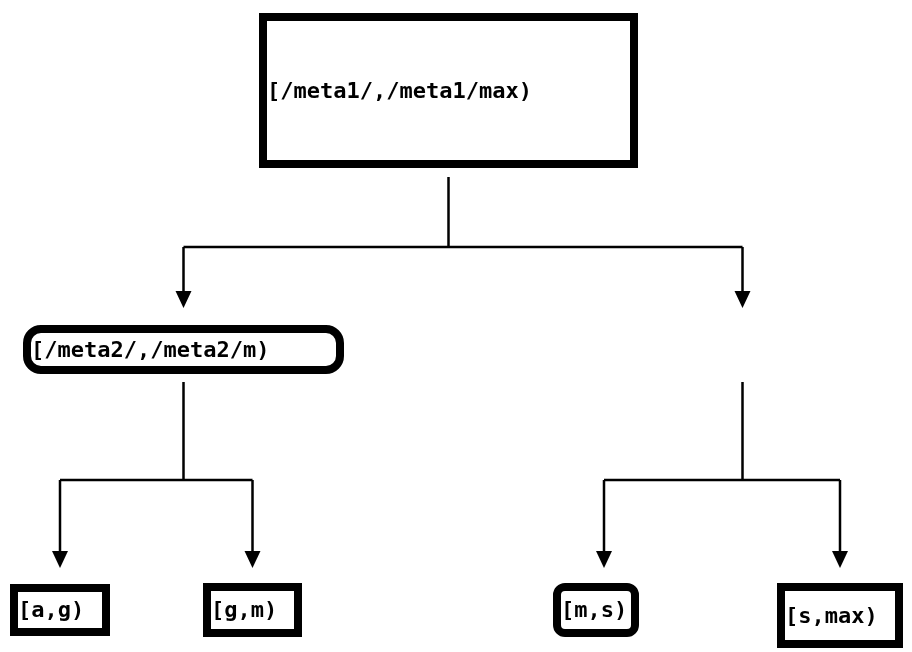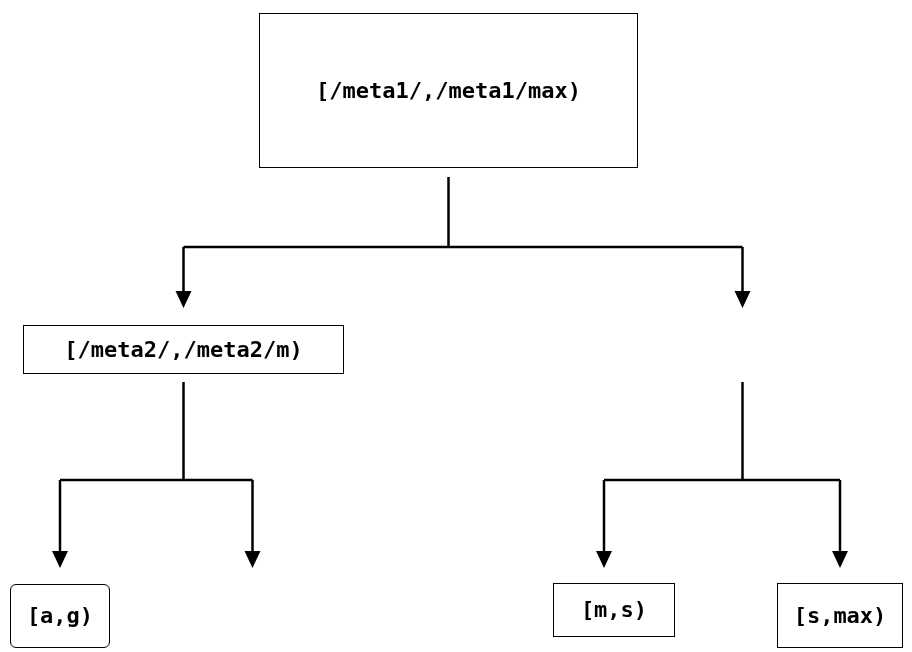--- a/index.html
+++ b/index.html
@@ -28,39 +28,38 @@
     stroke-width: 2.5;
     fill: none;
   }
   .edges polygon {
     fill: #000000;
     stroke: none;
   }
   .node {
     position: absolute;
     box-sizing: border-box;
-    border: 1px solid #000000;
+    border: 8px solid #000000;
     background: #ffffff;
     display: flex;
     align-items: center;
-    justify-content: center;
   }
   .node .label {
     font-size: 22px;
     font-weight: bold;
     color: #000000;
     white-space: nowrap;
     line-height: 1;
   }
   .node-root      { left: 259px; top: 13px;  width: 379px; height: 155px; }
-  .node-l2-left   { left: 23px;  top: 325px; width: 321px; height: 49px;  }
+  .node-l2-left   { left: 23px;  top: 325px; width: 321px; height: 49px; border-radius: 18px;  }
   .node-l2-right  { left: 582px; top: 324px; width: 321px; height: 50px;  }
-  .node-leaf-ag   { left: 10px;  top: 584px; width: 100px; height: 64px; border-radius: 6px;  }
+  .node-leaf-ag   { left: 10px;  top: 584px; width: 100px; height: 52px;  }
   .node-leaf-gm   { left: 203px; top: 583px; width: 99px;  height: 54px;  }
-  .node-leaf-ms   { left: 553px; top: 583px; width: 122px; height: 54px;  }
+  .node-leaf-ms   { left: 553px; top: 583px; width: 86px; height: 54px; border-radius: 12px;  }
   .node-leaf-smax { left: 777px; top: 583px; width: 126px; height: 65px;  }
 </style>
 </head>
 <body>
 
 <div class="canvas">
 
   <svg class="edges" viewBox="0 0 912 652" aria-hidden="true">
 
     <g>
@@ -86,20 +85,23 @@
     <span class="label">[/meta1/,/meta1/max)</span>
   </div>
 
   <div class="node node-l2-left">
     <span class="label">[/meta2/,/meta2/m)</span>
   </div>
 
   <div class="node node-leaf-ag">
     <span class="label">[a,g)</span>
   </div>
+  <div class="node node-leaf-gm">
+    <span class="label">[g,m)</span>
+  </div>
   <div class="node node-leaf-ms">
     <span class="label">[m,s)</span>
   </div>
   <div class="node node-leaf-smax">
     <span class="label">[s,max)</span>
   </div>
 
 </div>
 
 </body></html>

